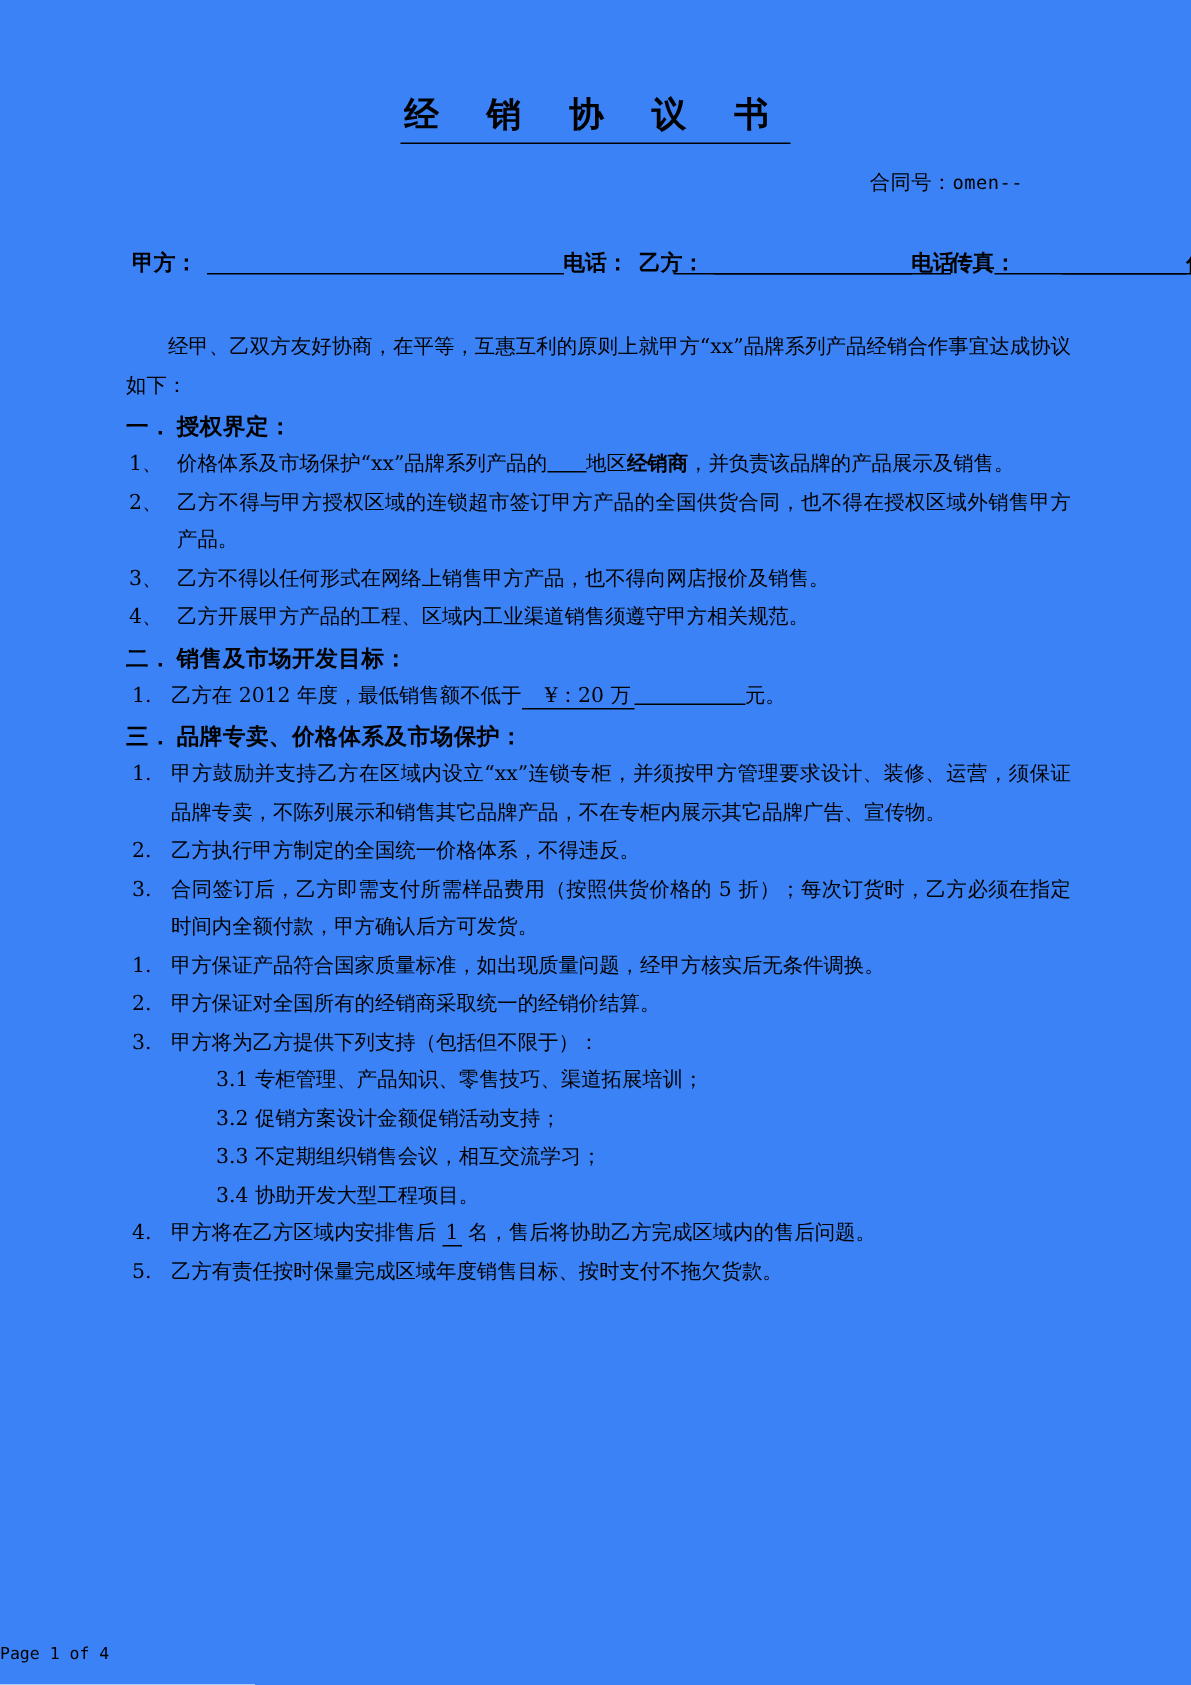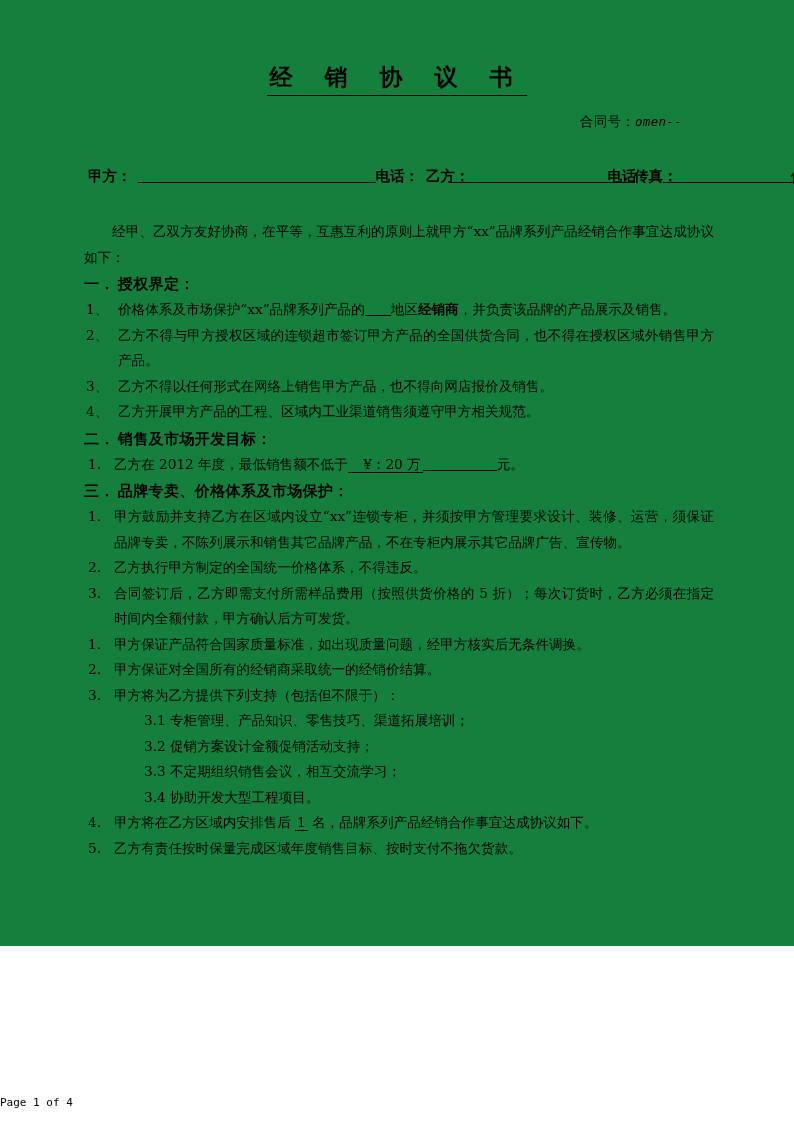--- a/index.html
+++ b/index.html
@@ -11,22 +11,22 @@
     width: 794px;
     height: 1123px;
     position: relative;
     font-family: "DejaVu Sans", "Liberation Sans", sans-serif;
     color: #000000;
     overflow: hidden;
   }
   .page {
     position: relative;
     width: 794px;
-    height: 946px;
-    background: #15803d;
+    height: 1123px;
+    background: #3b82f6;
     box-sizing: border-box;
   }
 
   
   .title-wrap {
     text-align: center;
     padding-top: 63px;
   }
   .doc-title {
     display: inline-block;
@@ -44,21 +44,20 @@
     text-align: right;
     padding-right: 112px;
     margin-top: 17px;
     font-family: "DejaVu Serif", "Liberation Serif", serif;
     font-size: 13.5px;
     letter-spacing: 0.3px;
   }
   .contract-no .cno-val {
     font-family: "DejaVu Sans Mono", "Liberation Mono", monospace;
     font-size: 12.5px;
-    font-style: italic;
   }
 
   
   .parties {
     margin-top: 26px;
     padding-left: 88px;
     padding-right: 78px;
     display: flex;
     justify-content: flex-start;
   }
@@ -279,21 +278,21 @@
         <div class="item">
           <span class="marker">3.</span>
           <span class="itxt"><span>甲方将为乙方提供下列支持（包括但不限于）：</span></span>
         </div>
         <div class="subitem">3.1 专柜管理、产品知识、零售技巧、渠道拓展培训；</div>
         <div class="subitem">3.2 促销方案设计金额促销活动支持；</div>
         <div class="subitem">3.3 不定期组织销售会议，相互交流学习；</div>
         <div class="subitem">3.4 协助开发大型工程项目。</div>
         <div class="item">
           <span class="marker">4.</span>
-          <span class="itxt"><span>甲方将在乙方区域内安排售后 </span><span class="u-text">1</span><span> 名，品牌系列产品经销合作事宜达成协议如下。</span></span>
+          <span class="itxt"><span>甲方将在乙方区域内安排售后 </span><span class="u-text">1</span><span> 名，售后将协助乙方完成区域内的售后问题。</span></span>
         </div>
         <div class="item">
           <span class="marker">5.</span>
           <span class="itxt"><span>乙方有责任按时保量完成区域年度销售目标、按时支付不拖欠货款。</span></span>
         </div>
       </div>
   </div>
 
   <div class="footer">Page 1 of 4</div>
 

